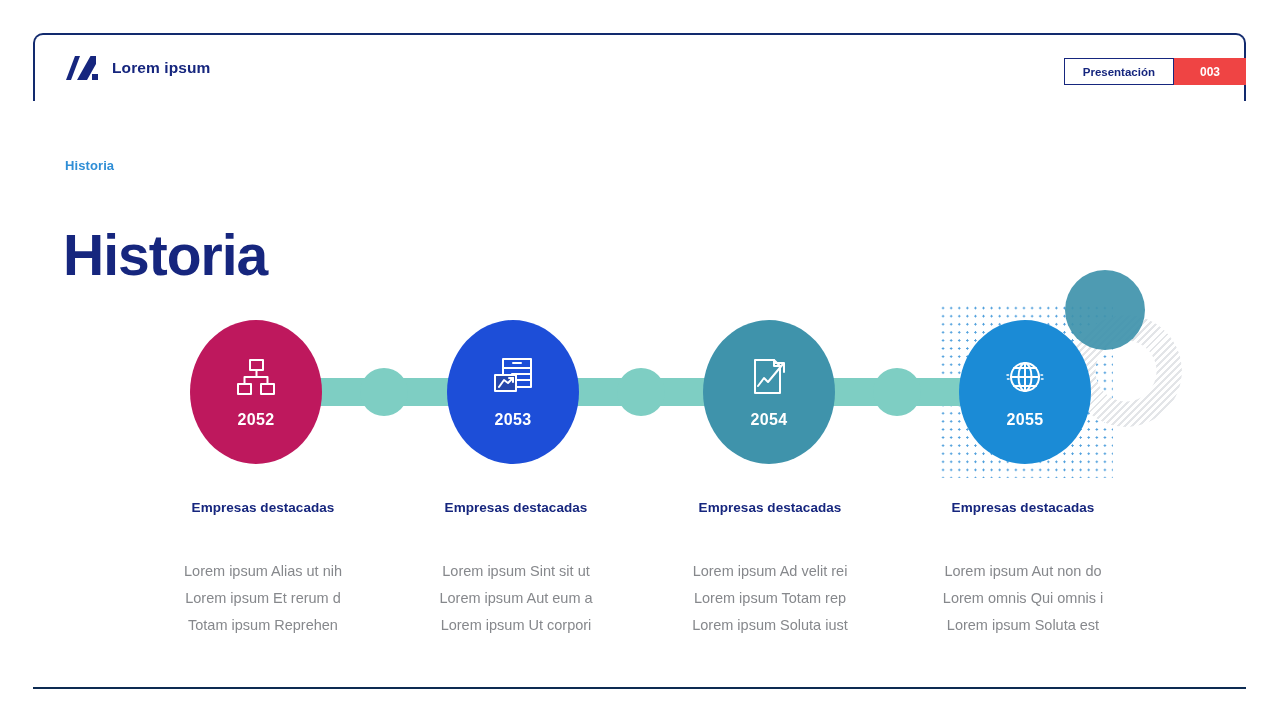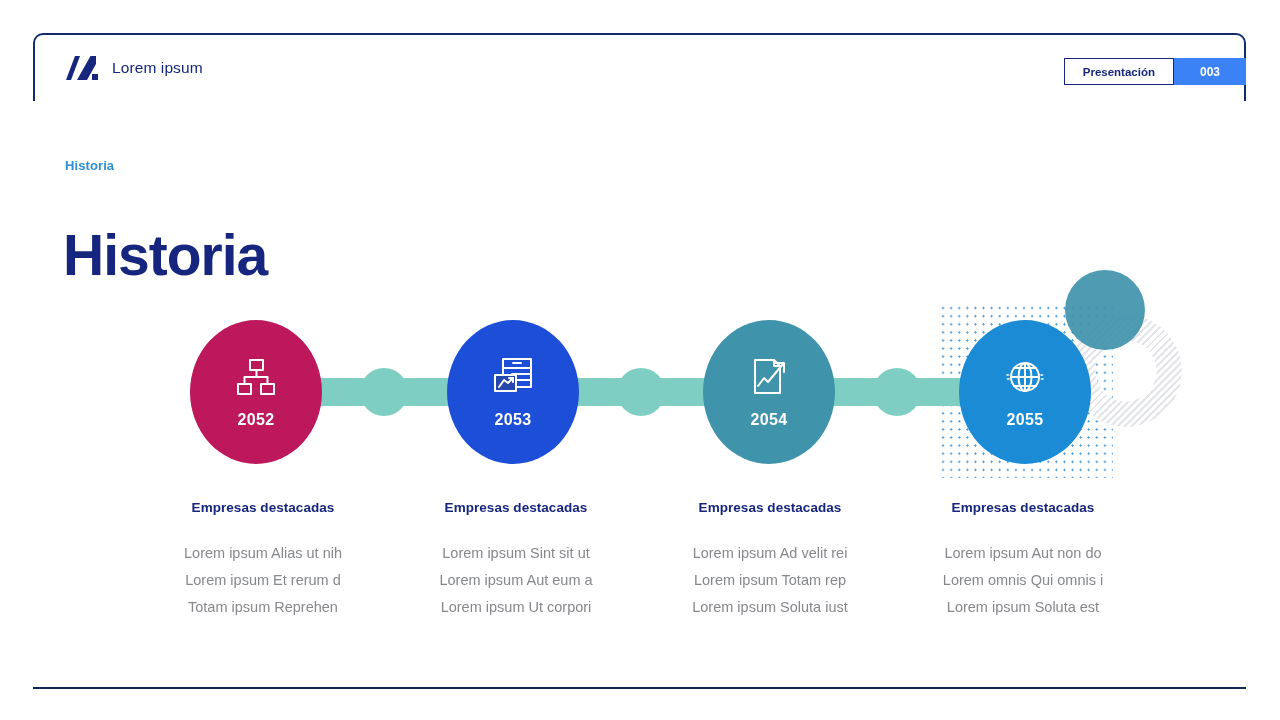--- a/index.html
+++ b/index.html
@@ -51,21 +51,21 @@
     position: absolute;
     left: 66px;
     top: 56px;
     display: flex;
     align-items: center;
     gap: 12px;
   }
   .brand-logo { width: 34px; height: 24px; display: block; }
   .brand-name {
     font-size: 15.5px;
-    font-weight: normal;
+    font-weight: bold;
     color: #16267e;
     letter-spacing: 0.1px;
     white-space: nowrap;
   }
 
   .badge-group {
     position: absolute;
     right: 34px;
     top: 58px;
     display: flex;
@@ -79,21 +79,21 @@
     font-size: 11.5px;
     font-weight: bold;
     padding: 12px 18px;
     display: flex;
     align-items: center;
     justify-content: center;
     box-sizing: border-box;
     white-space: nowrap;
   }
   .badge-number {
-    background: #3b82f6;
+    background: #ef4444;
     color: #ffffff;
     font-size: 12px;
     font-weight: bold;
     padding: 0 26px;
     display: flex;
     align-items: center;
     justify-content: center;
     box-sizing: border-box;
     white-space: nowrap;
   }
@@ -197,21 +197,21 @@
     position: absolute;
     top: 500px;
     width: 230px;
     text-align: center;
   }
   .col-heading {
     font-size: 13.5px;
     font-weight: bold;
     color: #16267e;
     letter-spacing: 0.05px;
-    margin-bottom: 25px;
+    margin-bottom: 43px;
   }
   .col-line {
     font-size: 14.5px;
     color: #86888c;
     line-height: 27px;
     white-space: nowrap;
   }
 </style>
 </head>
 <body>

